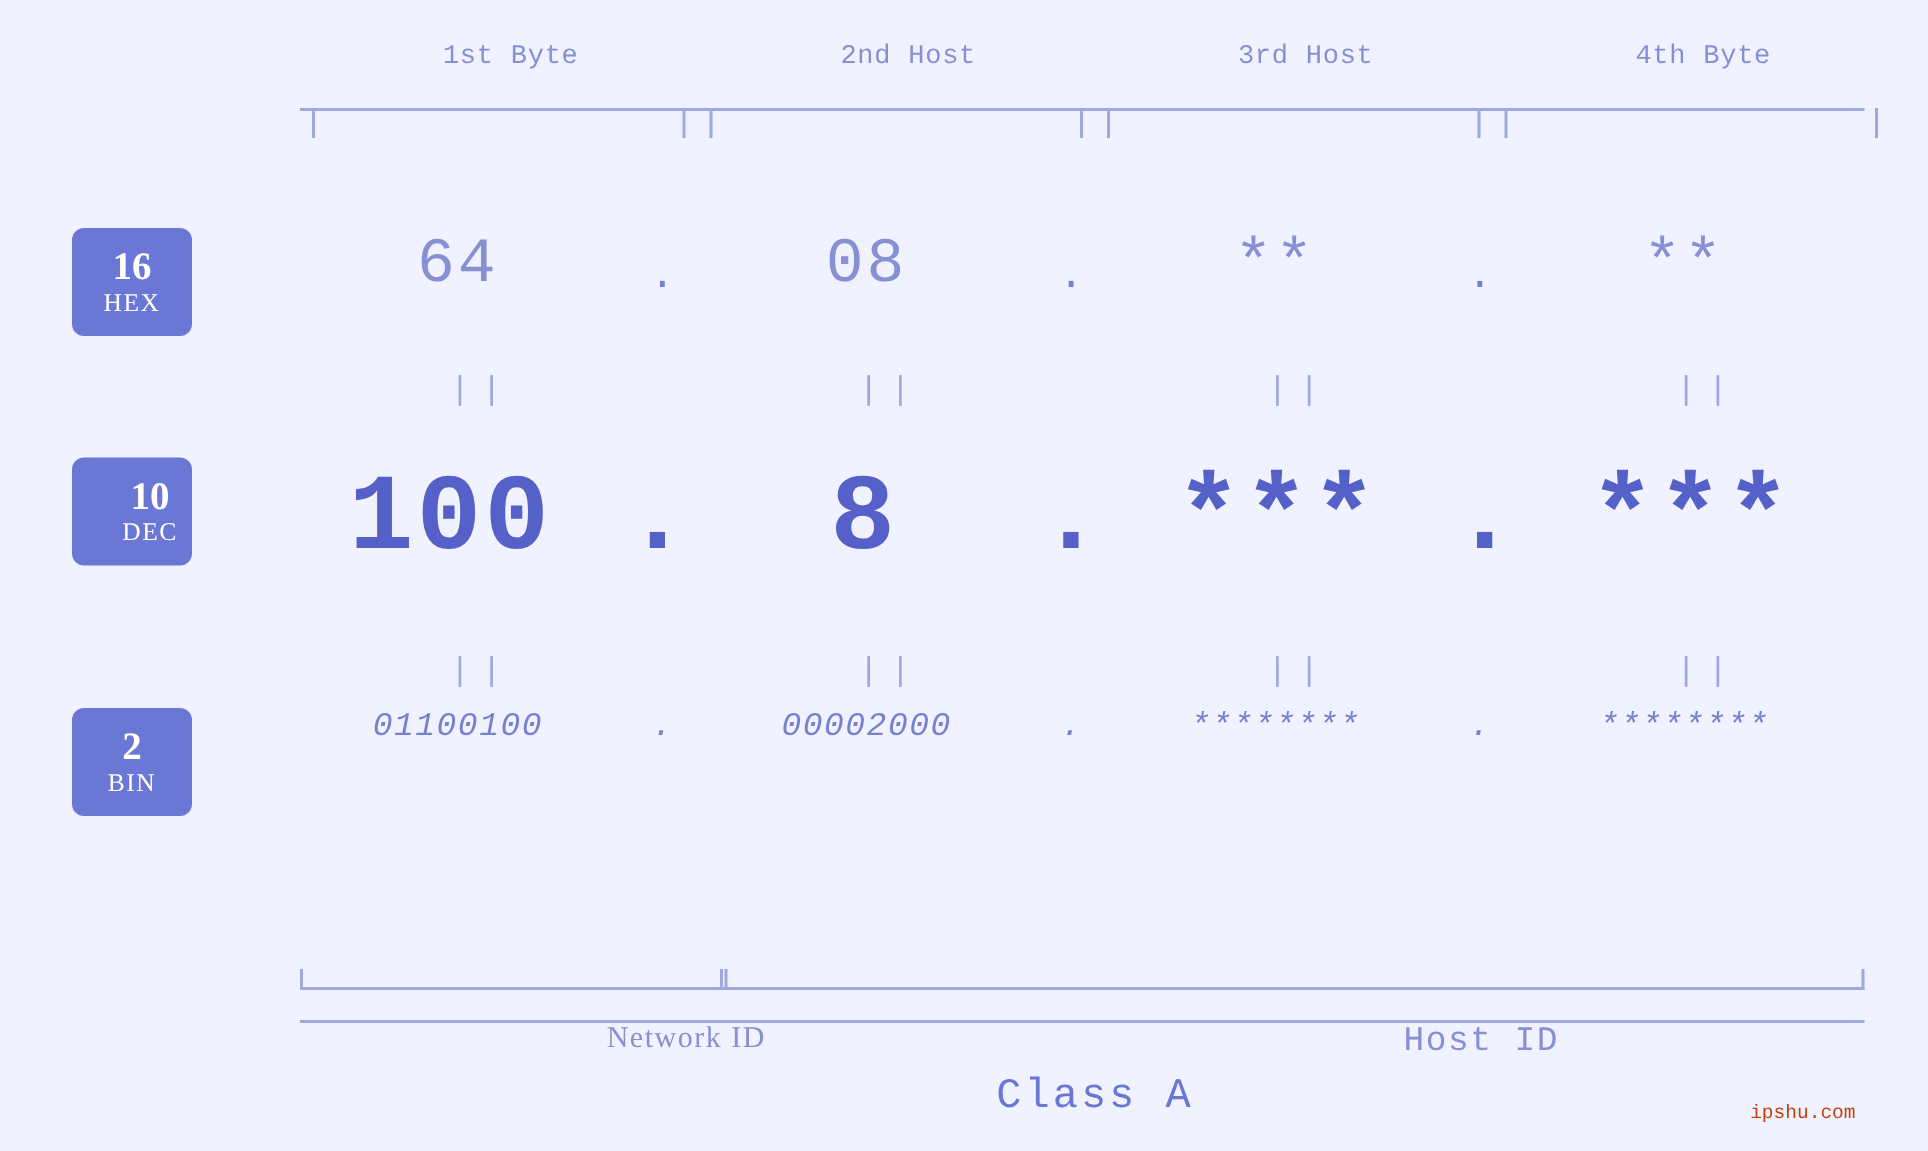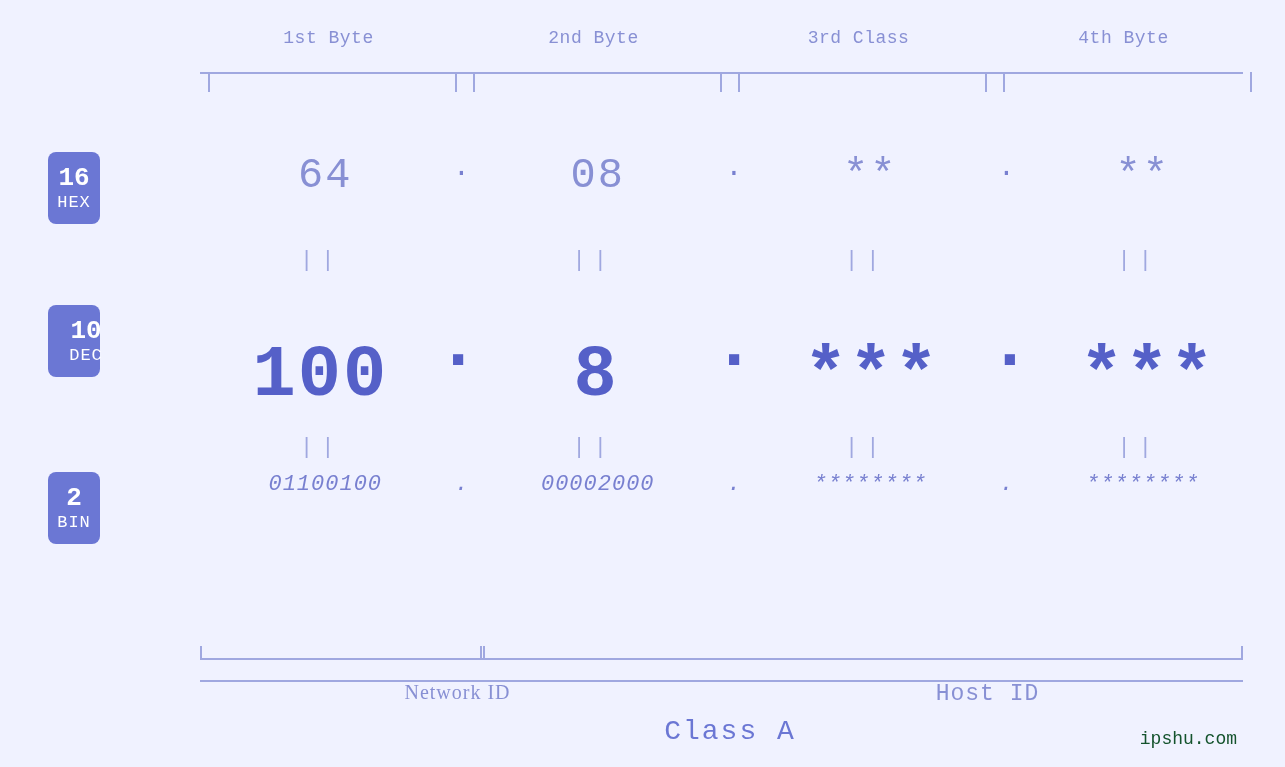--- a/index.html
+++ b/index.html
@@ -21,29 +21,30 @@
       width: 1285px;
       height: 767px;
       position: relative;
       padding: 20px 40px;
     }
 
     
     .base-badge {
       position: absolute;
       left: 48px;
-      width: 52px;
+      width: 80px;
       height: 72px;
       background-color: #6b77d4;
       border-radius: 8px;
       display: flex;
       flex-direction: column;
       align-items: center;
       justify-content: center;
       color: white;
+      font-family: Liberation Serif, serif;
     }
 
     .badge-number {
       font-size: 26px;
       font-weight: bold;
       line-height: 1.1;
     }
 
     .badge-label {
       font-size: 17px;
@@ -52,40 +53,40 @@
 
     .badge-hex { top: 152px; }
     .badge-dec { top: 305px; padding-left: 24px; }
     .badge-bin { top: 472px; }
 
     
     .col-headers {
       display: flex;
       position: absolute;
       top: 28px;
-      left: 196px;
+      left: 208px;
       width: 1060px;
     }
 
     .col-header {
       flex: 1;
       text-align: center;
       color: #8890d4;
       font-size: 18px;
       font-family: 'Courier New', Courier, monospace;
       letter-spacing: 0.5px;
     }
 
     
     .row-hex, .row-dec, .row-bin {
       position: absolute;
-      left: 204px;
-      width: 1060px;
-      display: flex;
-      align-items: flex-start;
+      left: 184px;
+      width: 1060px;
+      display: flex;
+      align-items: flex-end;
     }
 
     .row-hex { top: 152px; }
     .row-dec { top: 305px; }
     .row-bin { top: 472px; font-style: italic; }
 
     .cell {
       flex: 1;
       text-align: center;
       color: #7880d0;
@@ -104,21 +105,20 @@
       color: #8890d4;
       letter-spacing: 2px;
     }
 
     
     .dec-value {
       font-size: 72px;
       font-weight: bold;
       color: #5560c8;
       letter-spacing: 2px;
-      margin-top: 30px;
     }
 
     .dec-dot {
       font-size: 72px;
       font-weight: bold;
       color: #5560c8;
       flex: 0 0 40px;
       text-align: center;
     }
 
@@ -211,22 +211,22 @@
       right: 42px;
       height: 2px;
       background: #a0a8e0;
     }
 
     
     .watermark {
       position: absolute;
       bottom: 18px;
       right: 48px;
-      color: #14532d;
-      font-size: 18px;
+      color: #c2410c;
+      font-size: 13px;
       font-family: 'Courier New', Courier, monospace;
     }
 
     
     .full-top-bracket {
       position: absolute;
       top: 72px;
       left: 200px;
       right: 42px;
       height: 2px;
@@ -279,22 +279,22 @@
     <span class="badge-label">DEC</span>
   </div>
 
   <div class="base-badge badge-bin">
     <span class="badge-number">2</span>
     <span class="badge-label">BIN</span>
   </div>
 
   <div class="col-headers">
     <div class="col-header">1st Byte</div>
-    <div class="col-header">2nd Byte</div>
-    <div class="col-header">3rd Class</div>
+    <div class="col-header">2nd Host</div>
+    <div class="col-header">3rd Host</div>
     <div class="col-header">4th Byte</div>
   </div>
 
   <div class="full-top-bracket"></div>
 
   <div class="col-brackets">
     <div class="col-bracket-item"></div>
     <div class="col-bracket-item"></div>
     <div class="col-bracket-item"></div>
     <div class="col-bracket-item"></div>

